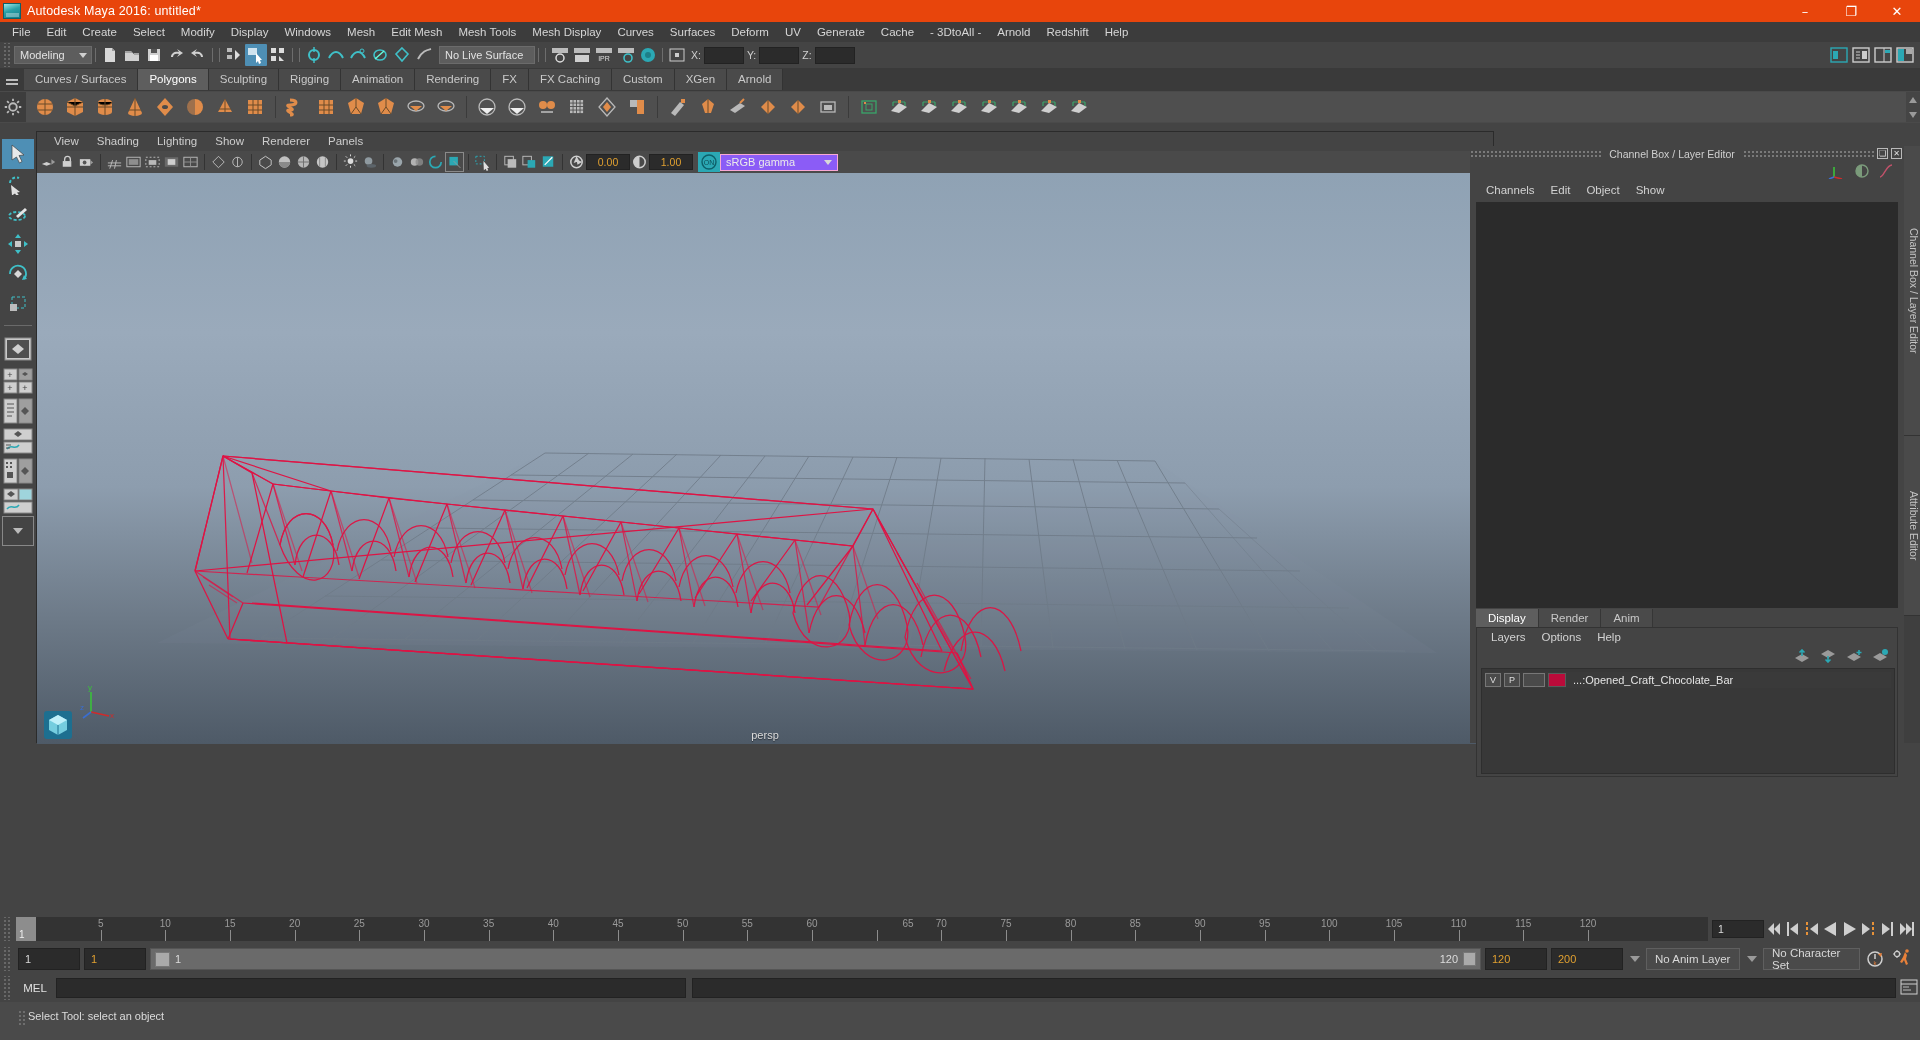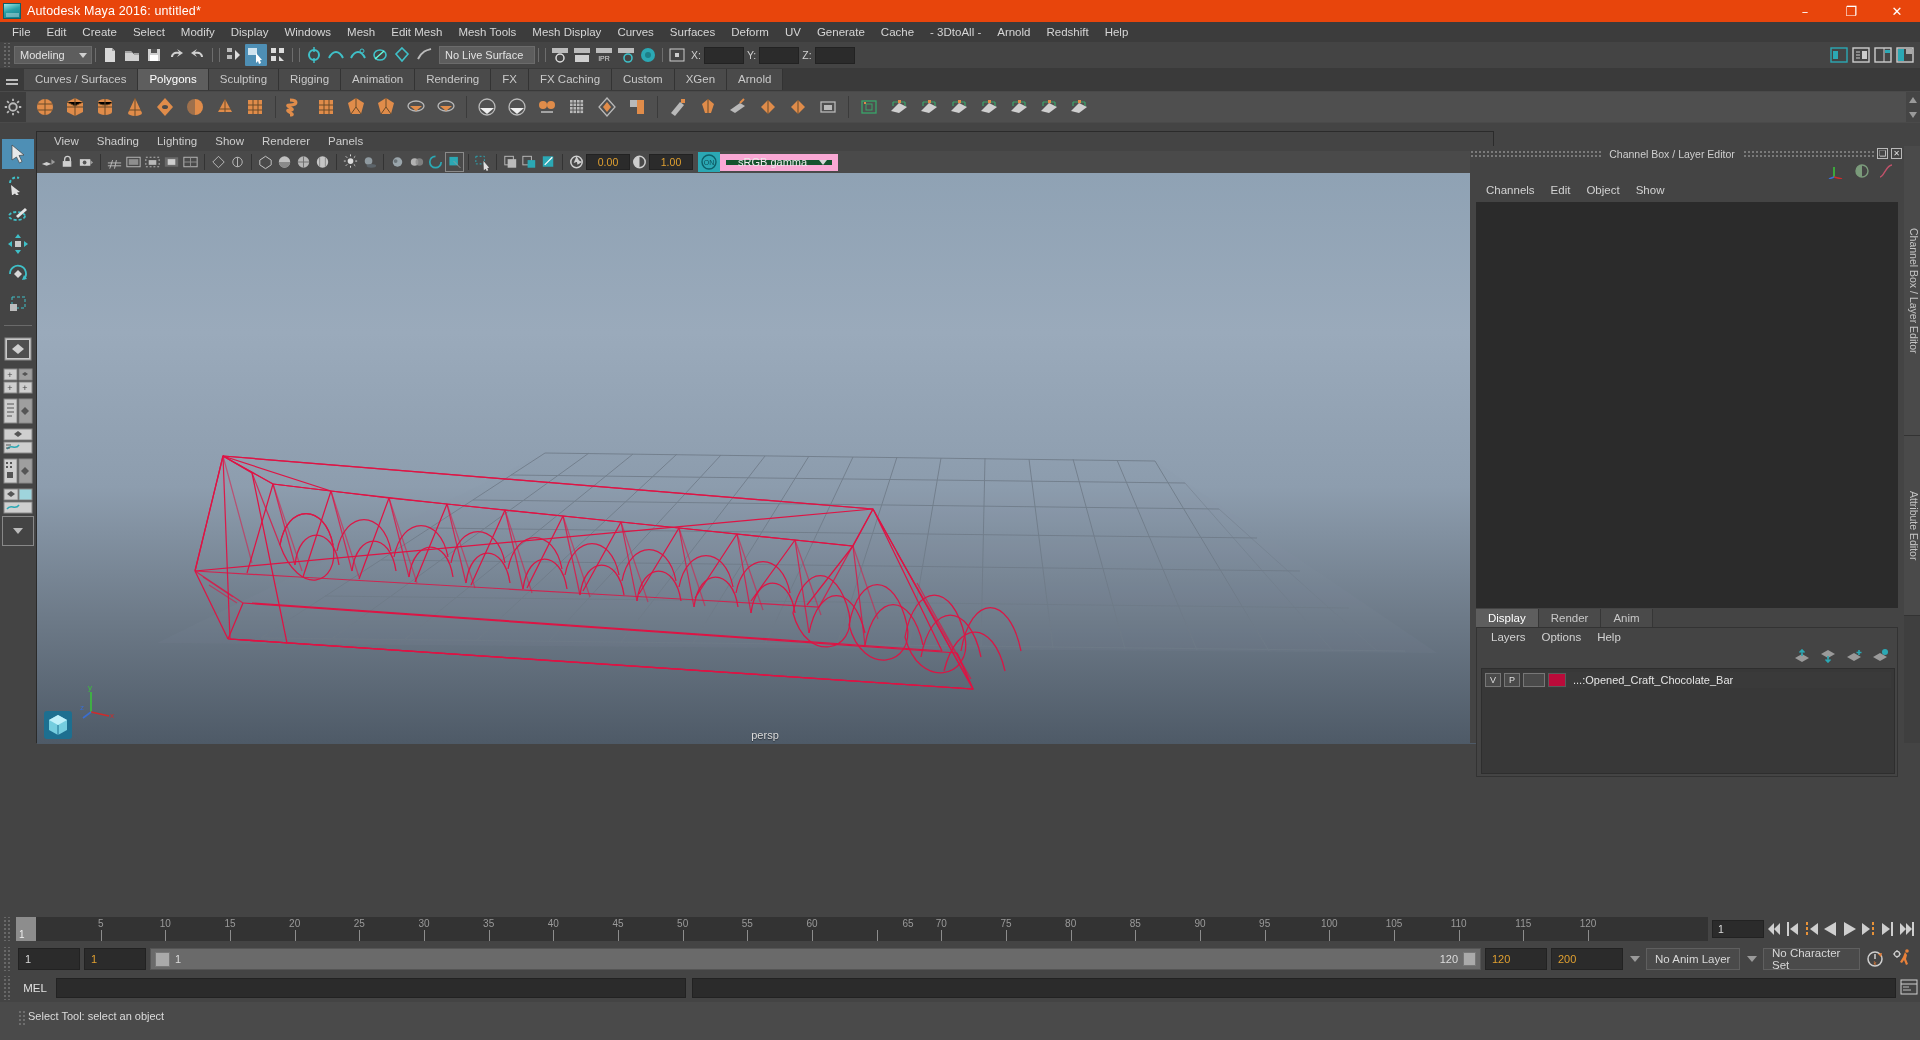--- a/index.html
+++ b/index.html
@@ -84,22 +84,22 @@
   .vpanel{ position:absolute; left:36px; top:131px; width:1458px; height:612px;
     background:#3c3c3c; border:1px solid #2b2b2b;}
   .vpmenu{ height:19px; display:flex; align-items:center; background:#444; padding-left:8px;}
   .vpmenu .mi{ color:#cdcdcd; font-size:11.5px; padding:0 9px; line-height:19px;}
   .vptools{ height:22px; background:#4a4a4a; display:flex; align-items:center; padding-left:2px;}
   .vtb{ width:19px; height:20px; flex:none; display:flex;align-items:center;justify-content:center;}
   .vtb.framed{ border:1px solid #8a8a8a;}
   .vfield{ width:44px; height:16px; background:#2b2b2b; color:#e0a030; font-size:10.5px;
     display:flex;align-items:center;justify-content:center; border:1px solid #222; flex:none;}
   .vsep{ width:1px; height:16px; background:#333; margin:0 4px; flex:none;}
-  .gammabox{ height:17px; width:118px; background:#14532d; border:6px solid #f9a8d4;
-    display:flex; align-items:center; color:#eaeaea; font-size:11px; padding-left:12px; flex:none;}
+  .gammabox{ height:17px; width:118px; background:#8b5cf6; border:1px solid #f9a8d4;
+    display:flex; align-items:center; color:#eaeaea; font-size:11px; padding-left:5px; flex:none;}
   .gammabox .arrow{ margin-left:auto; width:18px; display:flex; align-items:center; justify-content:center;}
   .gammabox .arrow:before{content:""; border-left:4px solid transparent;border-right:4px solid transparent;
     border-top:5px solid #d8d8d8;}
 
   
   .view3d{ position:relative; width:100%; height:571px; overflow:hidden;
     background:linear-gradient(180deg,#8fa2b4 0%, #9aaabb 28%, #8d9dae 55%, #6d7a88 78%, #4e5a67 100%);}
   .vplabel{ position:absolute; left:0; bottom:3px; width:100%; text-align:center;
     color:#dcdcdc; font-size:11px; text-shadow:0 1px 1px rgba(0,0,0,.5);}
   .axisgizmo{ position:absolute; left:42px; bottom:24px; width:40px; height:40px;}

